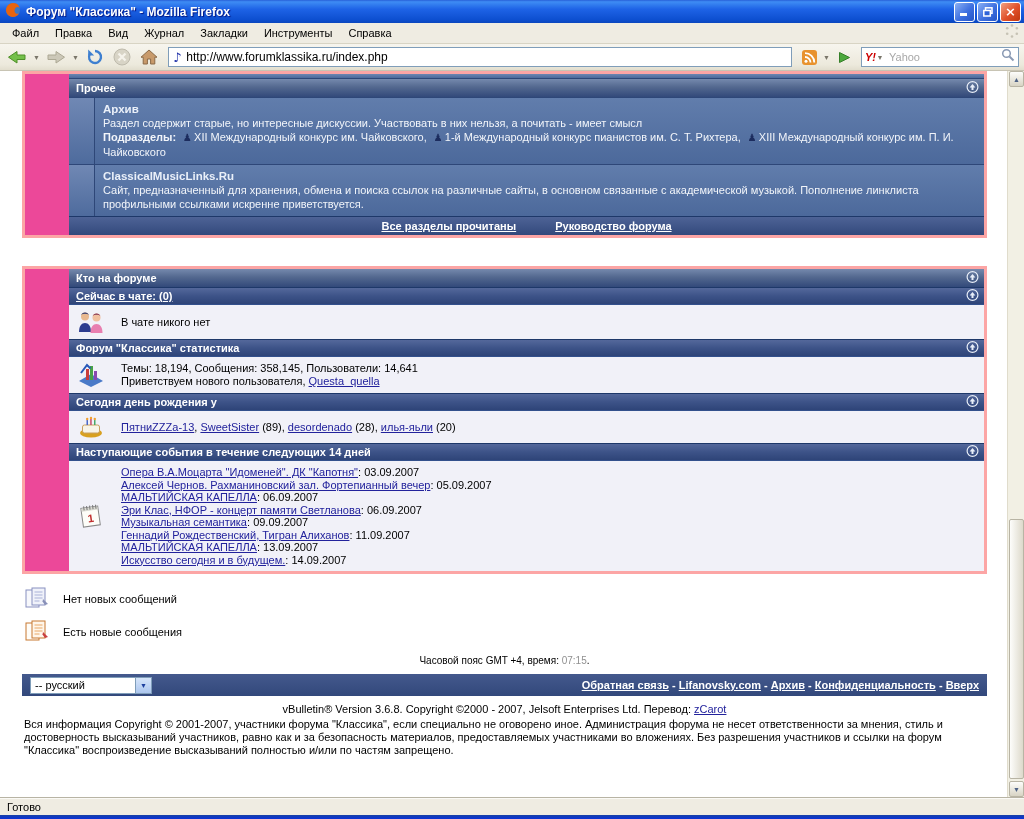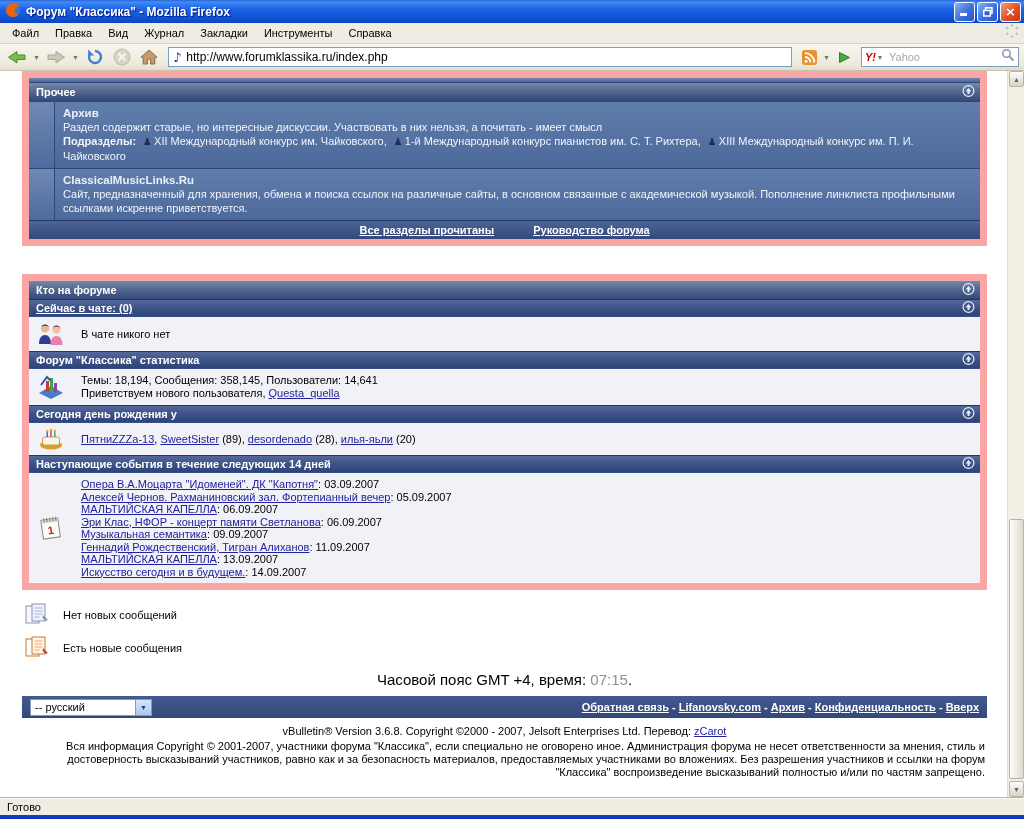--- a/index.html
+++ b/index.html
@@ -33,21 +33,21 @@
   .searchtext{flex:1;color:#A8A8A8;font-size:11px;margin-left:5px;}
   
   .viewport{flex:1;display:flex;background:#fff;overflow:hidden;}
   .page{flex:1;padding:0 20px 0 22px;overflow:hidden;font-size:11px;}
   
   .vscroll{width:17px;flex:0 0 17px;background:#F2F0E4;position:relative;border-left:1px solid #E0DCCC;}
   .sbtn{position:absolute;left:1px;width:15px;height:16px;background:linear-gradient(180deg,#FDFDFB,#D8D4C4);
     border:1px solid #B8B4A4;border-radius:2px;color:#4D6185;font-size:7px;display:flex;align-items:center;justify-content:center;}
   .sthumb{position:absolute;left:1px;width:15px;background:linear-gradient(90deg,#FDFDFB,#DDD9CB);border:1px solid #B8B4A4;border-radius:2px;}
   
-  .ftable{border:7px solid #fca5a5;background:#be185d;}
+  .ftable{border:3px solid #fca5a5;background:#ec4899;padding-left:44px;}
   .sliver{height:5px;background:linear-gradient(180deg,#6D86B2,#4C699B);border-bottom:1px solid #2E4778;}
   .tcat{background:linear-gradient(180deg,#7589AD 0%,#53688F 45%,#32497A 100%);color:#fff;font-weight:bold;font-size:11px;
     padding:3px 22px 3px 7px;position:relative;}
   .thead{background:linear-gradient(180deg,#54689B 0%,#3D5388 50%,#2E4478 100%);color:#fff;font-weight:bold;font-size:11px;
     padding:2px 22px 2px 7px;position:relative;border-top:1px solid #1E3869;}
   .ci{position:absolute;right:5px;top:50%;transform:translateY(-50%);}
   .frow{display:grid;grid-template-columns:26px 1fr;border-top:1px solid #2E4778;}
   .frow .statcell{background:linear-gradient(180deg,#7088B4,#4E6B9D);border-right:1px solid #2E4778;}
   .frow .fbody{background:linear-gradient(180deg,#60151;#000);}
   .fbody{background:linear-gradient(180deg,#617DAC,#4C699B);padding:4px 8px 5px;color:#F2F5FA;line-height:14px;}
@@ -61,31 +61,31 @@
   
   .lrow{display:grid;grid-template-columns:44px 1fr;align-items:center;background:#F1F1F8;border-top:1px solid #33508C;}
   .licon{display:flex;align-items:center;justify-content:center;padding:4px 0;}
   .ltext{padding:5px 8px;color:#000;line-height:13px;font-size:11px;}
   a.dlink{color:#22229C;text-decoration:underline;}
   .headlink{color:#fff;text-decoration:underline;}
   .evline{white-space:nowrap;line-height:12.5px;}
   
   .legend{margin:12px 0 0 2px;}
   .legrow{display:flex;align-items:center;gap:12px;margin-bottom:7px;}
-  .tzline{text-align:center;margin:10px 0 8px;font-size:15px;color:#000;}
+  .tzline{text-align:center;margin:10px 0 8px;font-size:10px;color:#000;}
   .tztime{color:#909090;}
   .langbar{height:22px;background:linear-gradient(180deg,#44598D 0%,#32487B 100%);display:flex;align-items:center;padding:0 8px;}
   .langbar .flinks{flex:1;text-align:right;font-size:11px;color:#fff;font-weight:bold;}
   .flinks a{color:#fff;margin-top:44px;}
   .xpselect{width:122px;height:17px;background:#fff;border:1px solid #7F9DB9;display:flex;align-items:center;font-size:11px;}
   .xpselect .val{flex:1;padding-left:4px;color:#000;}
   .xpselect .drop{width:16px;height:15px;background:linear-gradient(180deg,#D6E5FA,#ACC6EE);border-left:1px solid #7F9DB9;
     display:flex;align-items:center;justify-content:center;font-size:7px;color:#1D3F9E;}
   .vbline{text-align:center;font-size:11px;margin-top:7px;}
-  .disclaimer{text-align:right;font-size:11px;line-height:13px;margin:3px 2px 2px;}
+  .disclaimer{text-align:left;font-size:11px;line-height:13px;margin:3px 2px 2px;}
   
   .statusbar{height:18px;flex:0 0 18px;background:#EFECE2;border-top:1px solid #B8B4A4;display:flex;align-items:center;
     padding-left:7px;font-size:11px;color:#000;box-shadow:inset 0 1px 0 #FBFAF6;}
   .bottomedge{height:4px;flex:0 0 4px;background:linear-gradient(180deg,#1941A5,#0831D9);}
   .gap{height:28px;background:#fff;}
 </style>
 </head>
 <body>
 
 <div class="window">

